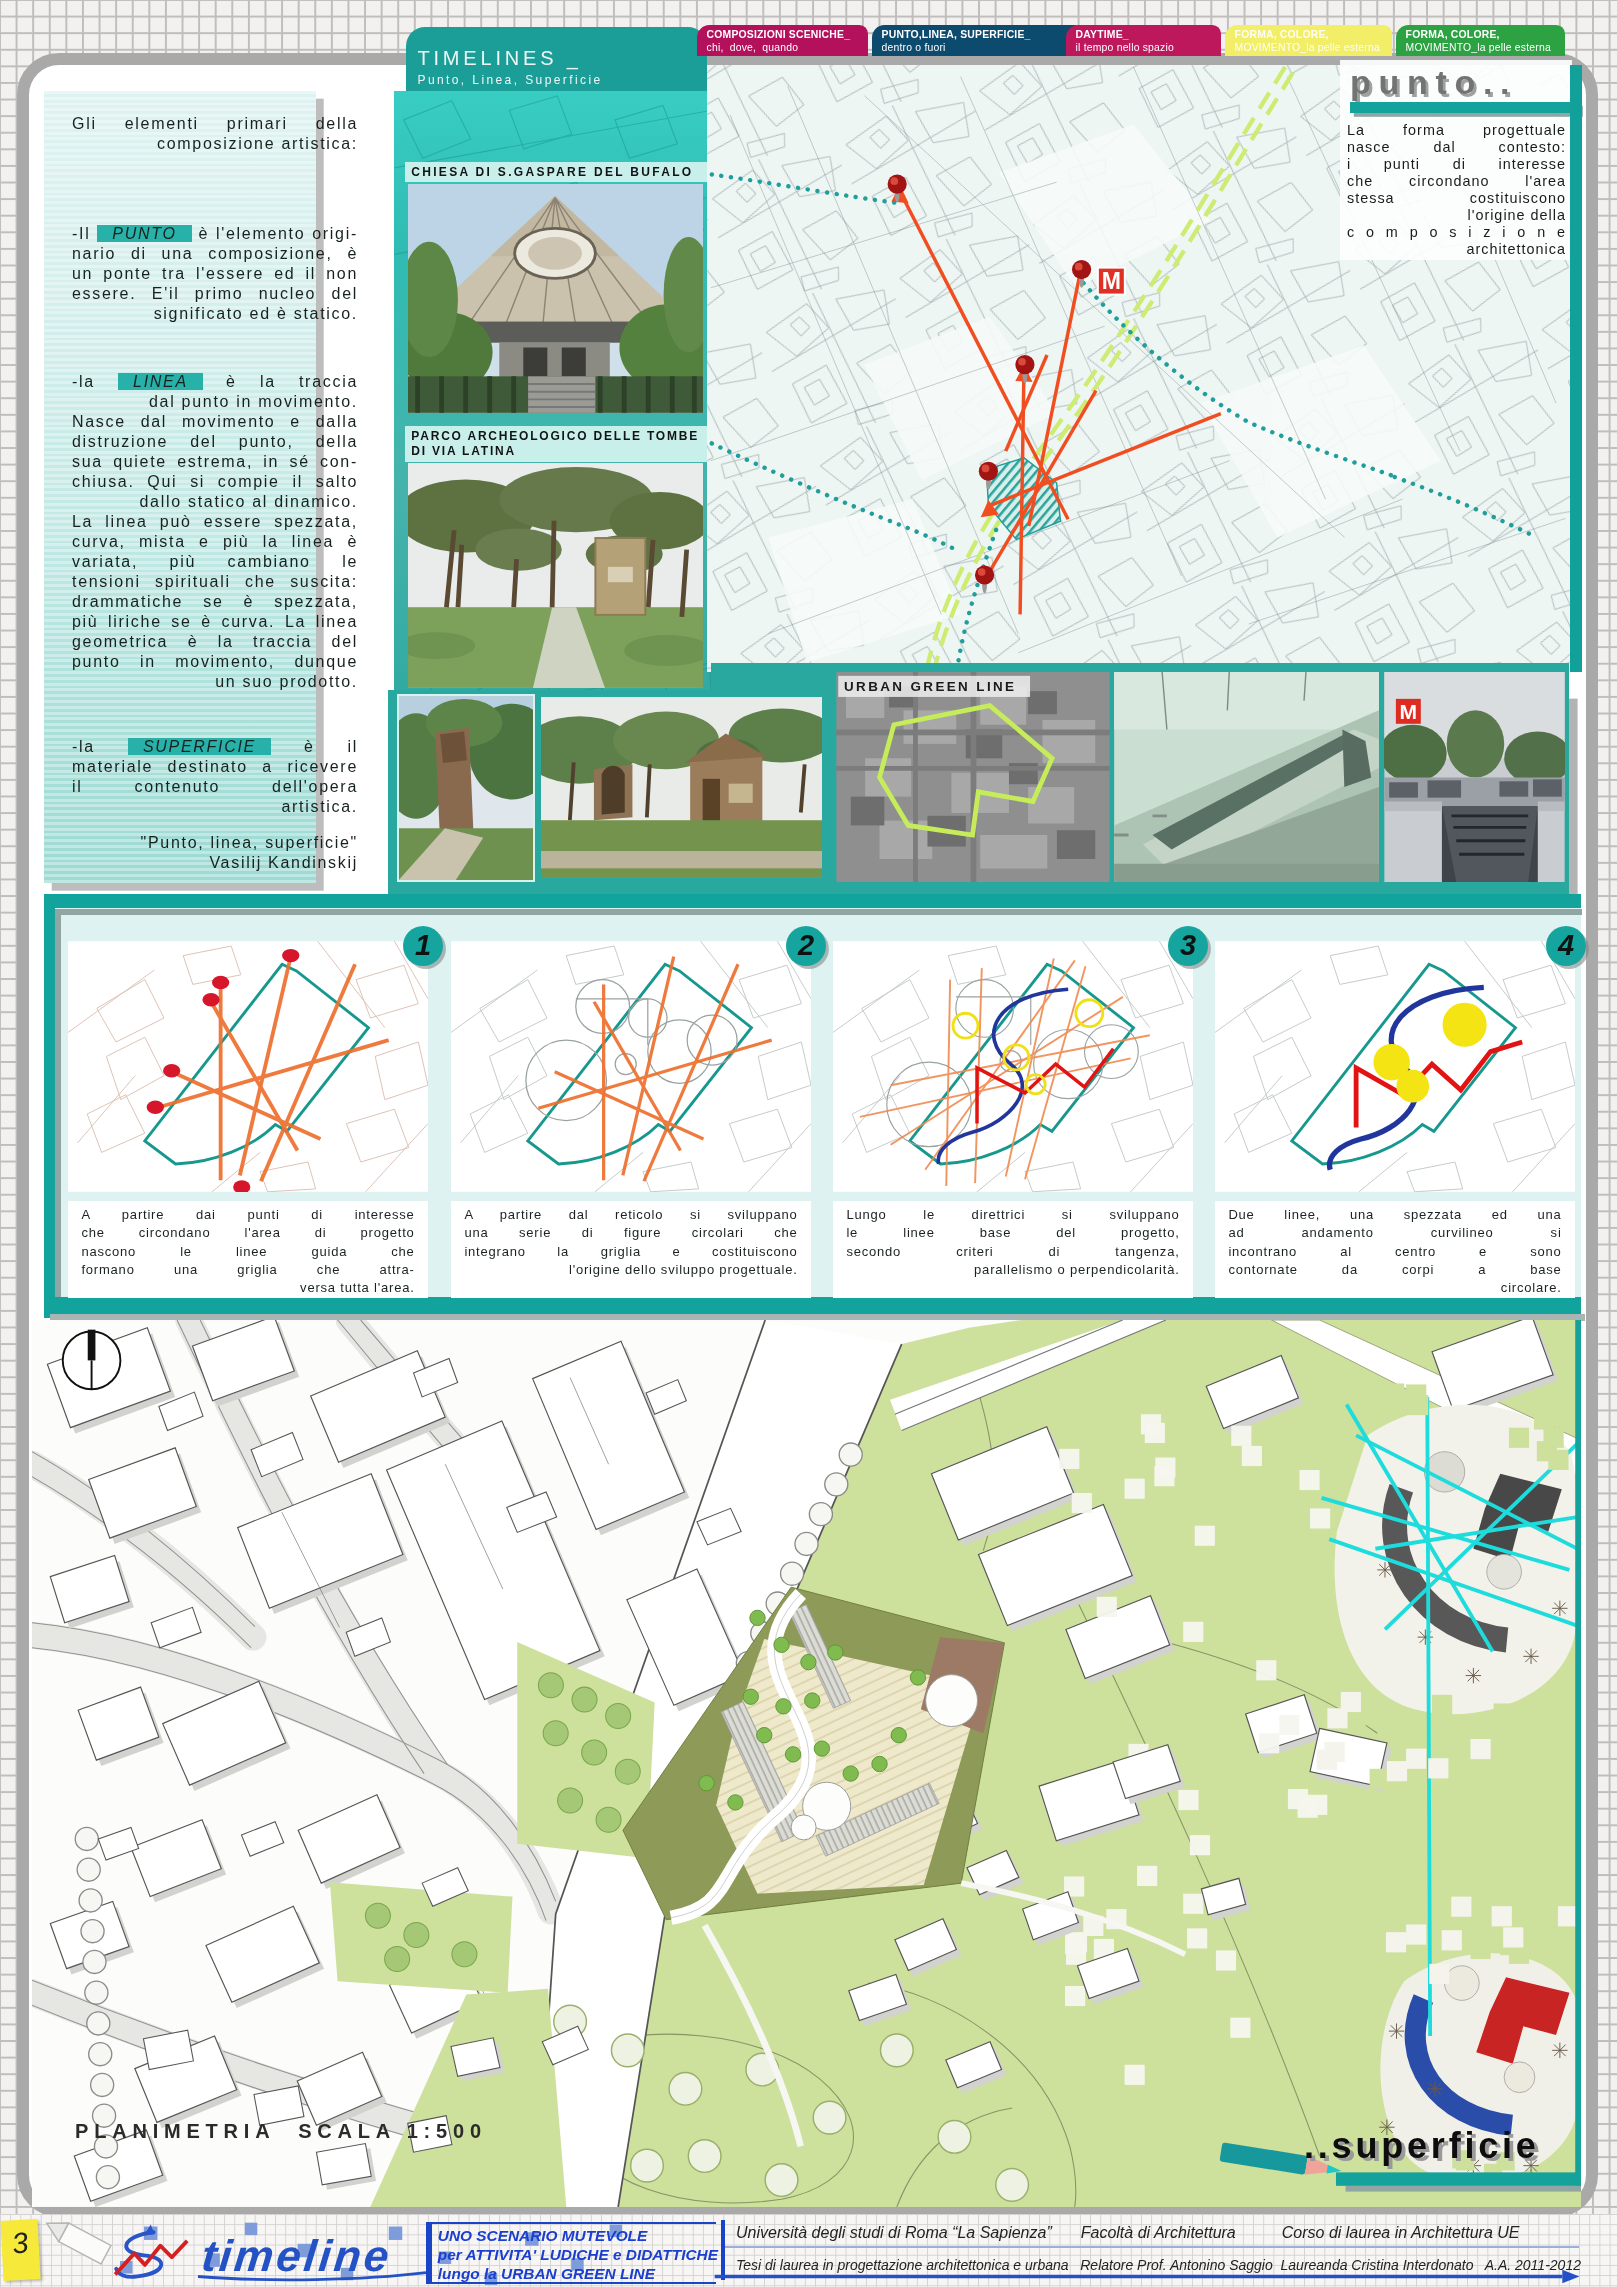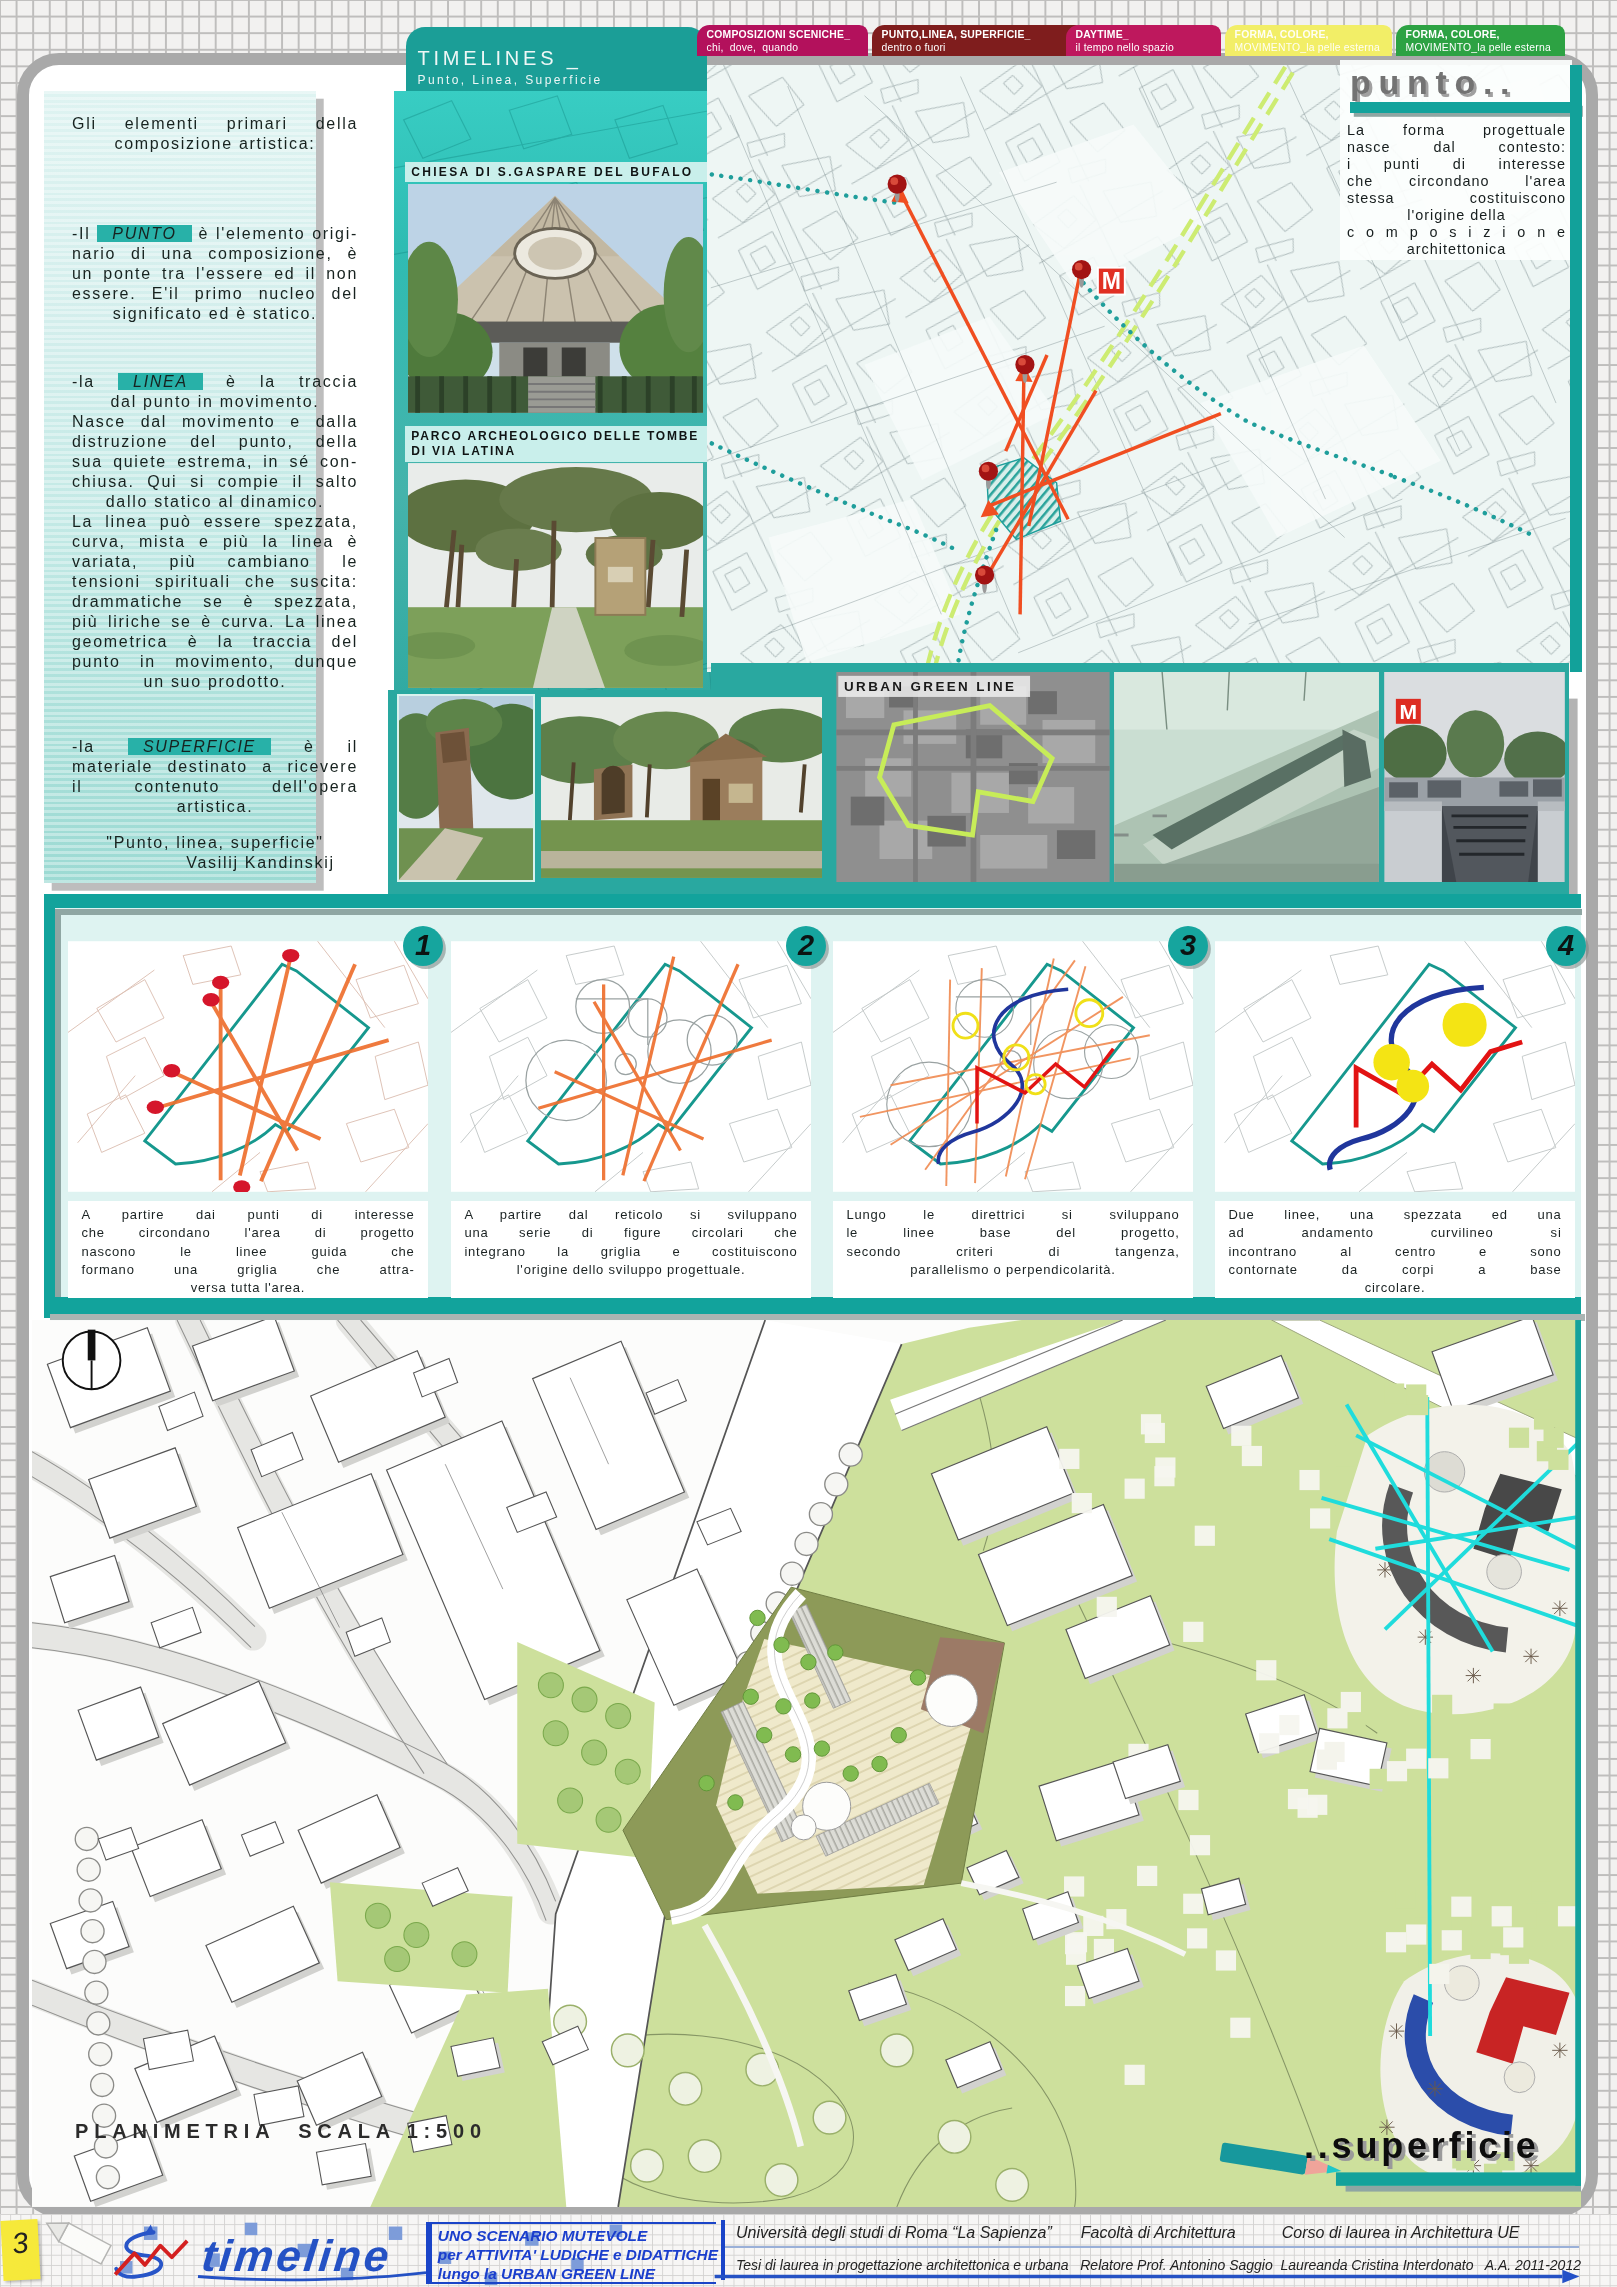--- a/index.html
+++ b/index.html
@@ -15,21 +15,21 @@
  background-image:linear-gradient(#d4d3d2 1px,transparent 1px),linear-gradient(90deg,#d4d3d2 1px,transparent 1px);
  background-size:10.2px 10.2px;}
 
 #lpanel{position:absolute;left:44px;top:91px;width:272px;height:792px;
  background:linear-gradient(180deg,#def3f1 0,#d3eeec 231px,#c2e9e5 432px,#abe0da 624px,#9cdad3 792px);
  box-shadow:7.7px 7.7px 0 #bdbdbd;font-size:16px;color:#17221f}
 #lpanel:before{content:"";position:absolute;inset:0;background:repeating-linear-gradient(180deg,rgba(255,255,255,0.35) 0 2.9px,transparent 2.9px 5.8px)}
 .blk{position:absolute;left:28px;width:286px;}
 .j{text-align:justify;line-height:20px;letter-spacing:1.7px;height:20px;overflow:hidden;position:relative}
 .j:after{content:"";display:inline-block;width:100%}
-.jl{text-align:center;line-height:20px;letter-spacing:1.7px;height:20px;white-space:nowrap;position:relative}
+.jl{text-align:right;line-height:20px;letter-spacing:1.7px;height:20px;white-space:nowrap;position:relative}
 .hl{background:#28b1a8;padding:0 15px;font-style:italic;font-weight:normal}
 
 #htab{position:absolute;left:406px;top:27px;width:301px;height:67px;background:#1b9e97;border-radius:19px 19px 0 0;}
 #htab .l1{position:absolute;left:11.5px;top:20px;color:#eef7f6;font-size:20px;letter-spacing:3.8px;}
 #htab .l2{position:absolute;left:11.5px;top:46px;color:#eef7f6;font-size:12px;letter-spacing:2.4px;}
 
 #tcol{position:absolute;left:394px;top:91px;width:318px;height:809px;
  background:linear-gradient(180deg,#38cdc3 0,#2fbcb3 154px,#45b3ab 403px,#2aa79f 672px);}
 .plabel{position:absolute;left:10.6px;background:#c9efeb;color:#101414;font-weight:bold;font-size:12px;letter-spacing:2.3px;line-height:15.4px;padding:2.9px 0 1.9px 6.7px;width:307px;white-space:nowrap}
 .ph{position:absolute;overflow:hidden}
@@ -232,21 +232,21 @@
  <div class="j">che circondano l'area</div>
  <div class="j">stessa costituiscono</div>
  <div class="jl">l'origine della</div>
  <div class="j">c o m p o s i z i o n e</div>
  <div class="jl">architettonica</div>
 </div>
 <div class="abs" style="left:1570px;top:65px;width:11.5px;height:607px;background:#12a19a"></div>
 
 <div id="tabs">
  <div class="tab" style="left:697px;width:171px;background:#b3115c"><b>COMPOSIZIONI SCENICHE_</b><br>chi,&nbsp; dove,&nbsp; quando</div>
- <div class="tab" style="left:872px;width:212px;background:#7f1d1d"><b>PUNTO,LINEA, SUPERFICIE_</b><br>dentro o fuori</div>
+ <div class="tab" style="left:872px;width:212px;background:#0c4a6e"><b>PUNTO,LINEA, SUPERFICIE_</b><br>dentro o fuori</div>
  <div class="tab" style="left:1066px;width:155px;background:#be185d"><b>DAYTIME_</b><br>il tempo nello spazio</div>
  <div class="tab" style="left:1225px;width:167px;background:#f2ee67;color:#fffef4"><b>FORMA, COLORE,</b><br>MOVIMENTO_la pelle esterna</div>
  <div class="tab" style="left:1396px;width:169px;background:#2da243"><b>FORMA, COLORE,</b><br>MOVIMENTO_la pelle esterna</div>
 </div>
 
 <div class="abs" style="left:388px;top:690px;width:1181px;height:210px;background:#29a8a0;box-shadow:8.6px 8.6px 0 #b3b3b3"></div>
 <div class="abs" style="left:711px;top:663px;width:858px;height:58px;background:#29a8a0"></div>
 <svg class="abs" style="left:397px;top:694px" width="138" height="188" viewBox="0 0 144 196">
     <rect x="0" y="0" width="144" height="196" fill="none"></rect>
  <rect width="144" height="196" fill="#dfe7ec"></rect>

